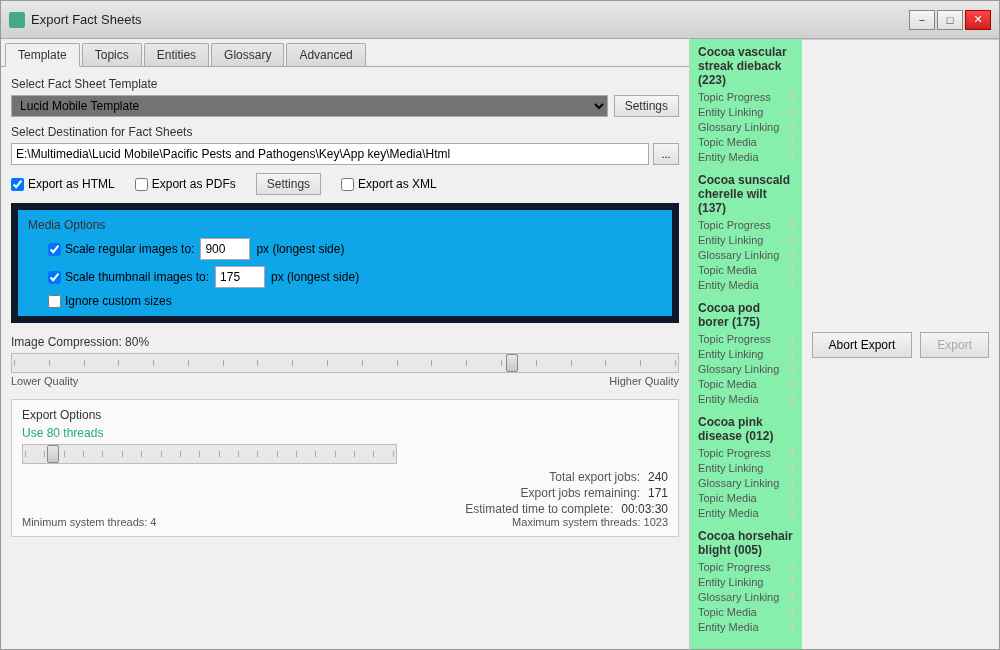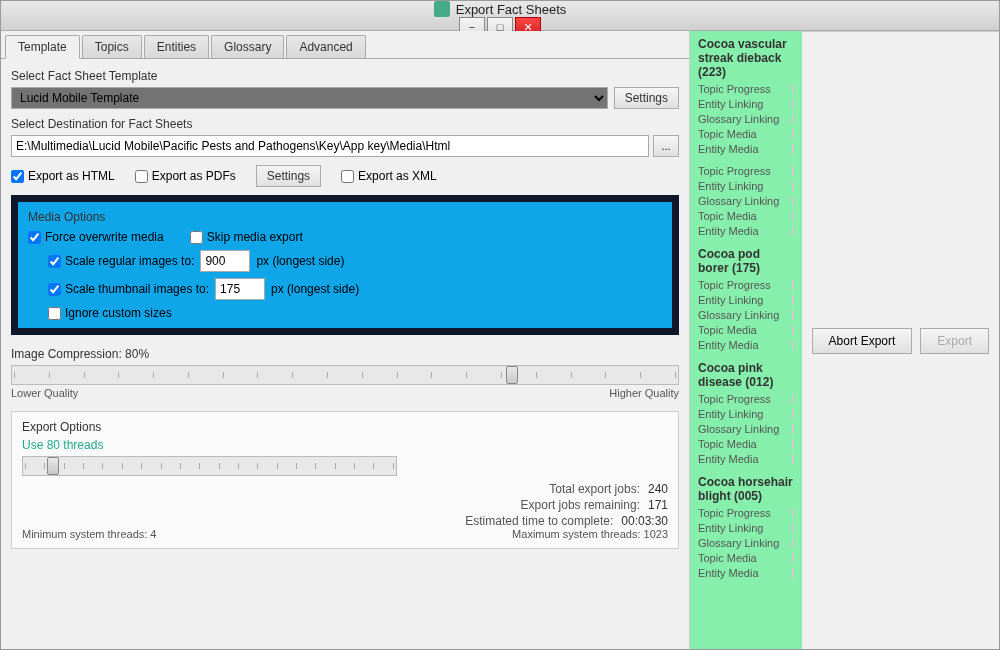--- a/index.html
+++ b/index.html
@@ -14,28 +14,27 @@
     .window {
       width: 1000px;
       height: 650px;
       background: #f0f0f0;
       border: 1px solid #999;
       display: flex;
       flex-direction: column;
     }
     .titlebar {
       background: linear-gradient(to bottom, #e8e8e8, #d0d0d0);
-      height: 30px;
+      height: 38px;
       display: flex;
       align-items: center;
       justify-content: space-between;
       padding: 0 8px;
       border-bottom: 1px solid #aaa;
       flex-shrink: 0;
-      flex-direction: column;
     }
     .titlebar-left {
       display: flex;
       align-items: center;
       gap: 6px;
     }
     .titlebar-icon {
       width: 16px;
       height: 16px;
       background: #4a8;
@@ -436,30 +435,20 @@
           <button class="btn">Settings</button>
           <label class="checkbox-label">
             <input type="checkbox" style="">
             <span>Export as XML</span>
           </label>
         </div>
 
         <div class="media-options-box">
           <div class="media-options-title">Media Options</div>
           <div class="media-inner">
-            <div class="row">
-              <label class="checkbox-label">
-                <input type="checkbox" checked="" style="">
-                <span>Force overwrite media</span>
-              </label>
-              <label class="checkbox-label" style="margin-left:20px;">
-                <input type="checkbox" style="">
-                <span>Skip media export</span>
-              </label>
-            </div>
             <div class="scale-row">
               <div class="scale-group">
                 <label class="checkbox-label">
                   <input type="checkbox" checked="" style="">
                   <span>Scale regular images to:</span>
                 </label>
                 <input class="num-input" type="text" value="900" style="">
                 <span>px (longest side)</span>
               </div>
             </div>
@@ -600,20 +589,21 @@
                 </div>
               </div>
               <div class="progress-item">
                 <div class="progress-item-label">Entity Media</div>
                 <div class="progress-bar-container">
                   <div class="progress-bar" style="width: 0%;"></div>
                 </div>
               </div>
             </div>
             <div class="progress-section">
+              <div class="section-title">Cocoa sunscald cherelle wilt (137)</div>
               <div class="progress-item">
                 <div class="progress-item-label">Topic Progress</div>
                 <div class="progress-bar-container">
                   <div class="progress-bar" style="width: 30%;"></div>
                 </div>
               </div>
               <div class="progress-item">
                 <div class="progress-item-label">Entity Linking</div>
                 <div class="progress-bar-container">
                   <div class="progress-bar" style="width: 95%;"></div>

